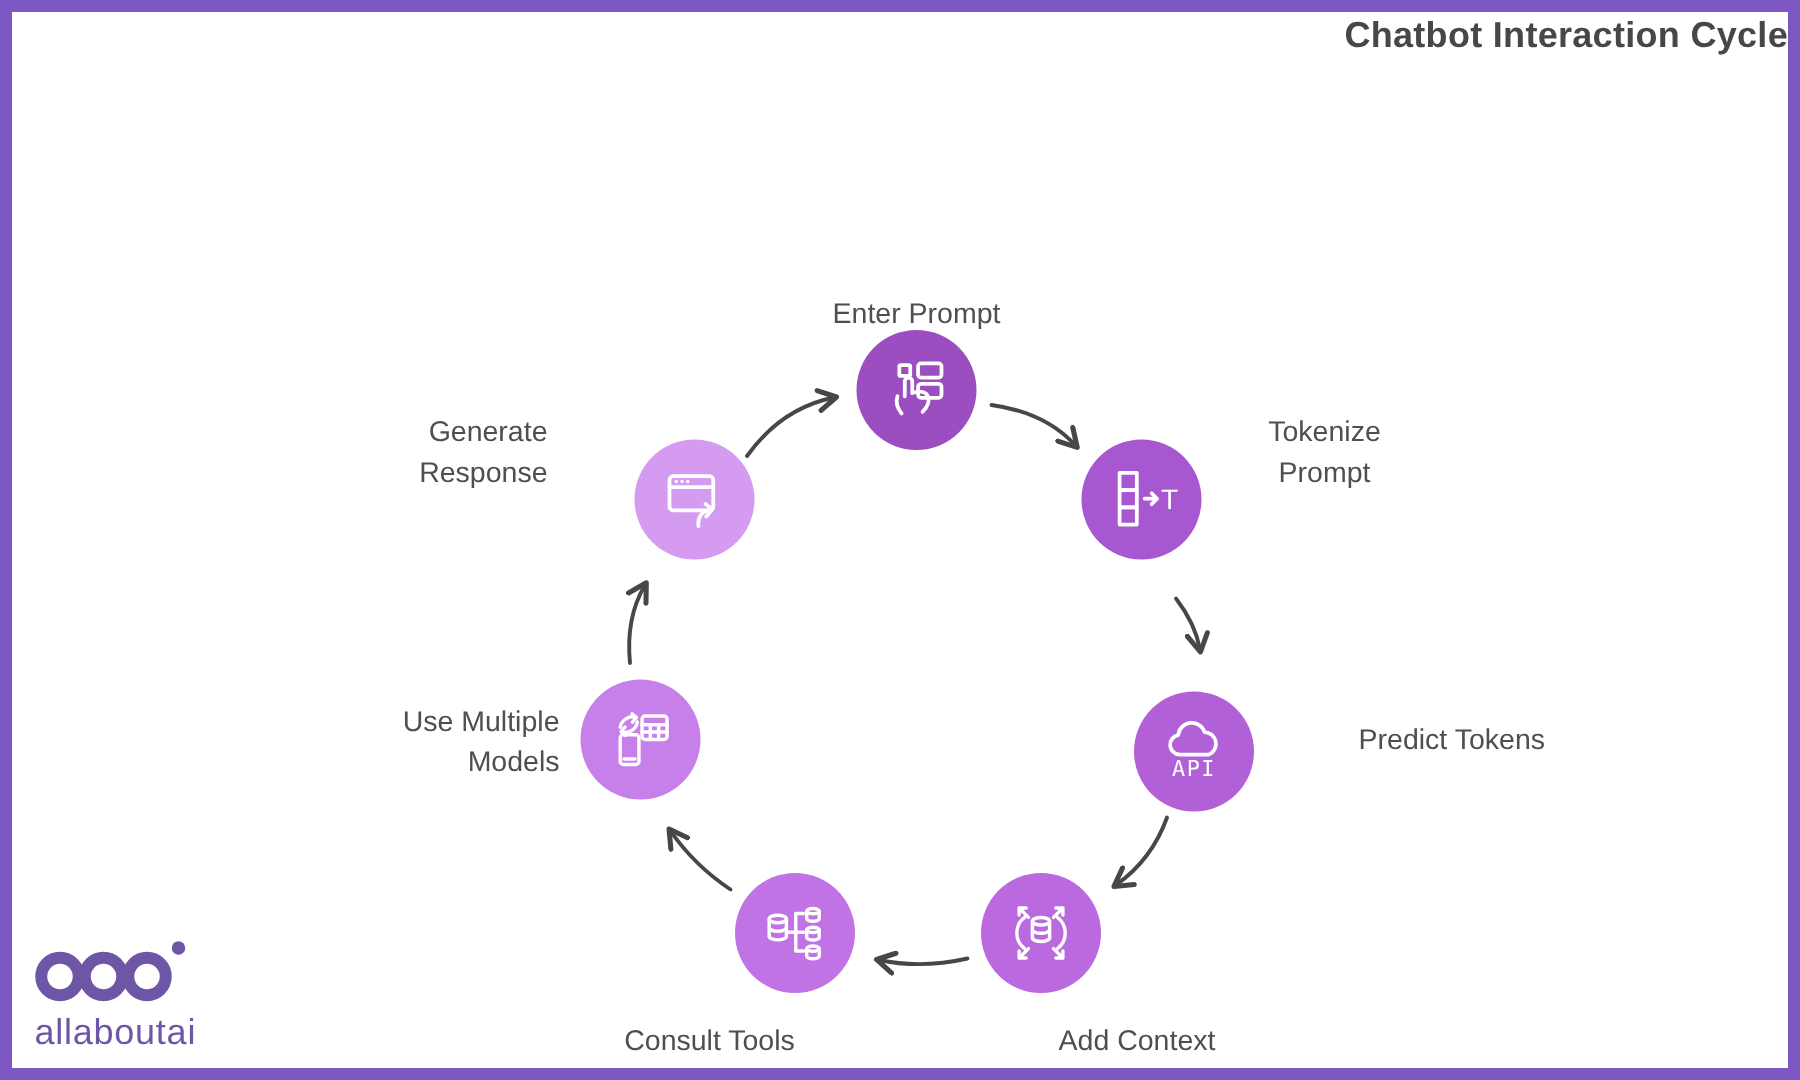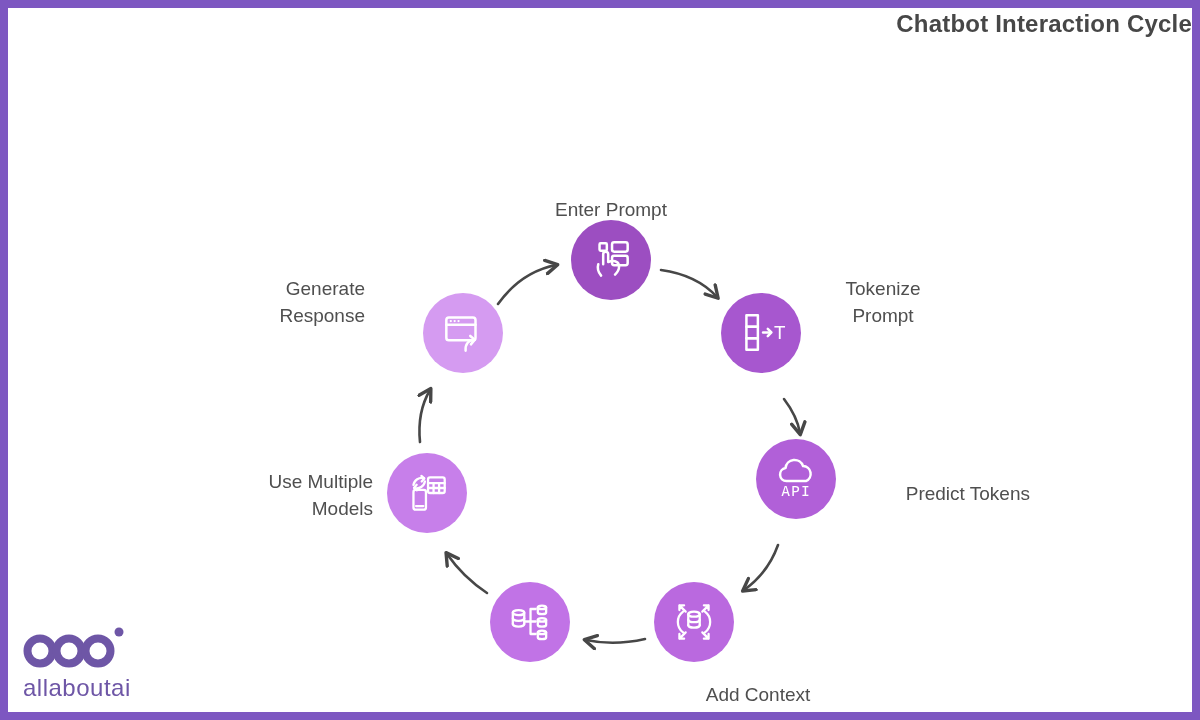--- a/index.html
+++ b/index.html
@@ -20,21 +20,21 @@
   }
   .arrows{position:absolute;left:0;top:0;width:1184px;height:704px;color:#474747;}
   .circle{
     position:absolute;width:80px;height:80px;border-radius:50%;
     display:flex;align-items:center;justify-content:center;
   }
   .circle svg{display:block;}
   
   .circ-0{left:563px;top:212px;}
   .circ-1{left:713px;top:285px;}
-  .circ-2{left:748px;top:431px;justify-content:center;}
+  .circ-2{left:748px;top:453px;justify-content:center;}
   .circ-3{left:646px;top:574px;}
   .circ-4{left:482px;top:574px;}
   .circ-5{left:379px;top:445px;}
   .circ-6{left:415px;top:285px;}
   .label{
     position:absolute;font-size:19px;color:#4f4f4f;line-height:1.42;
   }
   .lbl-0{left:503px;top:173px;width:200px;text-align:center;margin-top:16px;}
   .lbl-1{left:811px;top:268px;width:100px;text-align:center;margin-left:14px;}
   .lbl-2{left:842px;top:473px;width:180px;text-align:right;}
@@ -155,20 +155,21 @@
       <circle cx="19.7" cy="12.5" r="1.1" fill="#ffffff" stroke="none"></circle>
       <path d="M26.5 41c-.6-6.4 2.8-10 8-10.4"></path>
       <path d="M31 26.8 35.3 30.4 31.6 34.9"></path>
     </svg>
   </div>
 
   <div class="label lbl-0" style="color: rgb(79, 79, 79);">Enter Prompt</div>
   <div class="label lbl-1" style="color: rgb(79, 79, 79);">Tokenize Prompt</div>
   <div class="label lbl-2" style="color: rgb(79, 79, 79);">Predict Tokens</div>
   <div class="label lbl-3" style="color: rgb(79, 79, 79);">Add Context</div>
+  <div class="label lbl-4" style="color: rgb(79, 79, 79);">Consult Tools</div>
   <div class="label lbl-5" style="color: rgb(79, 79, 79);">Use Multiple Models</div>
   <div class="label lbl-6" style="color: rgb(79, 79, 79);">Generate Response</div>
 
   <div class="logo" style="color: rgb(110, 86, 166);">
     <svg width="104" height="54" viewBox="0 0 104 54" fill="none" stroke="currentColor" stroke-width="8">
       <circle cx="17" cy="33" r="12.5"></circle>
       <circle cx="46" cy="33" r="12.5"></circle>
       <circle cx="75" cy="33" r="12.5"></circle>
       <circle cx="96" cy="14" r="4.5" fill="currentColor" stroke="none"></circle>
     </svg>

